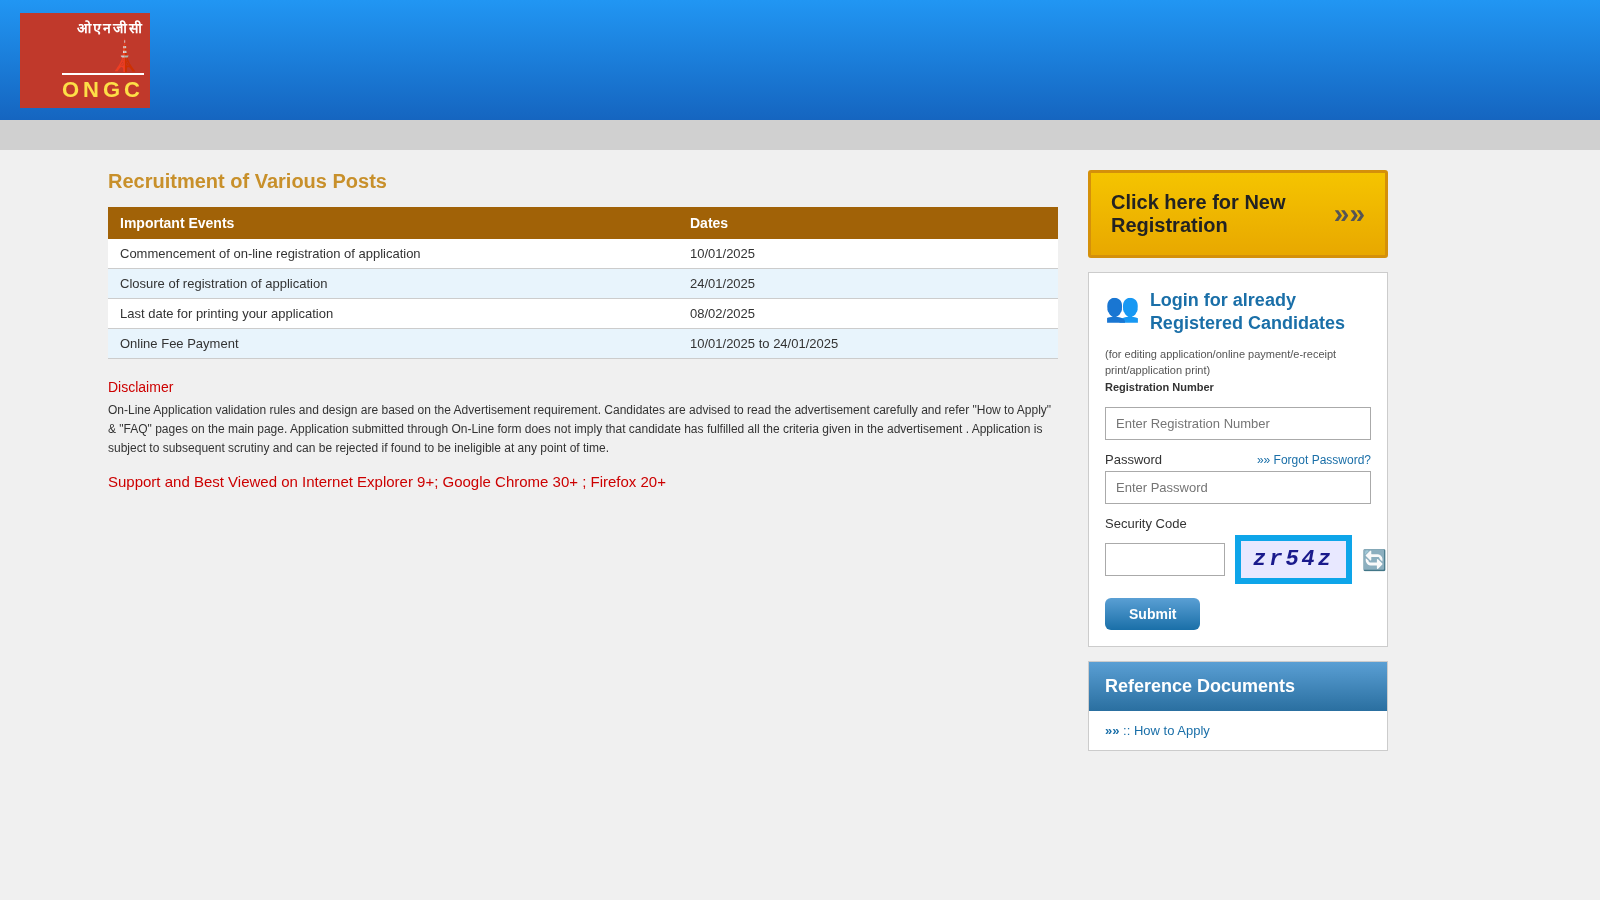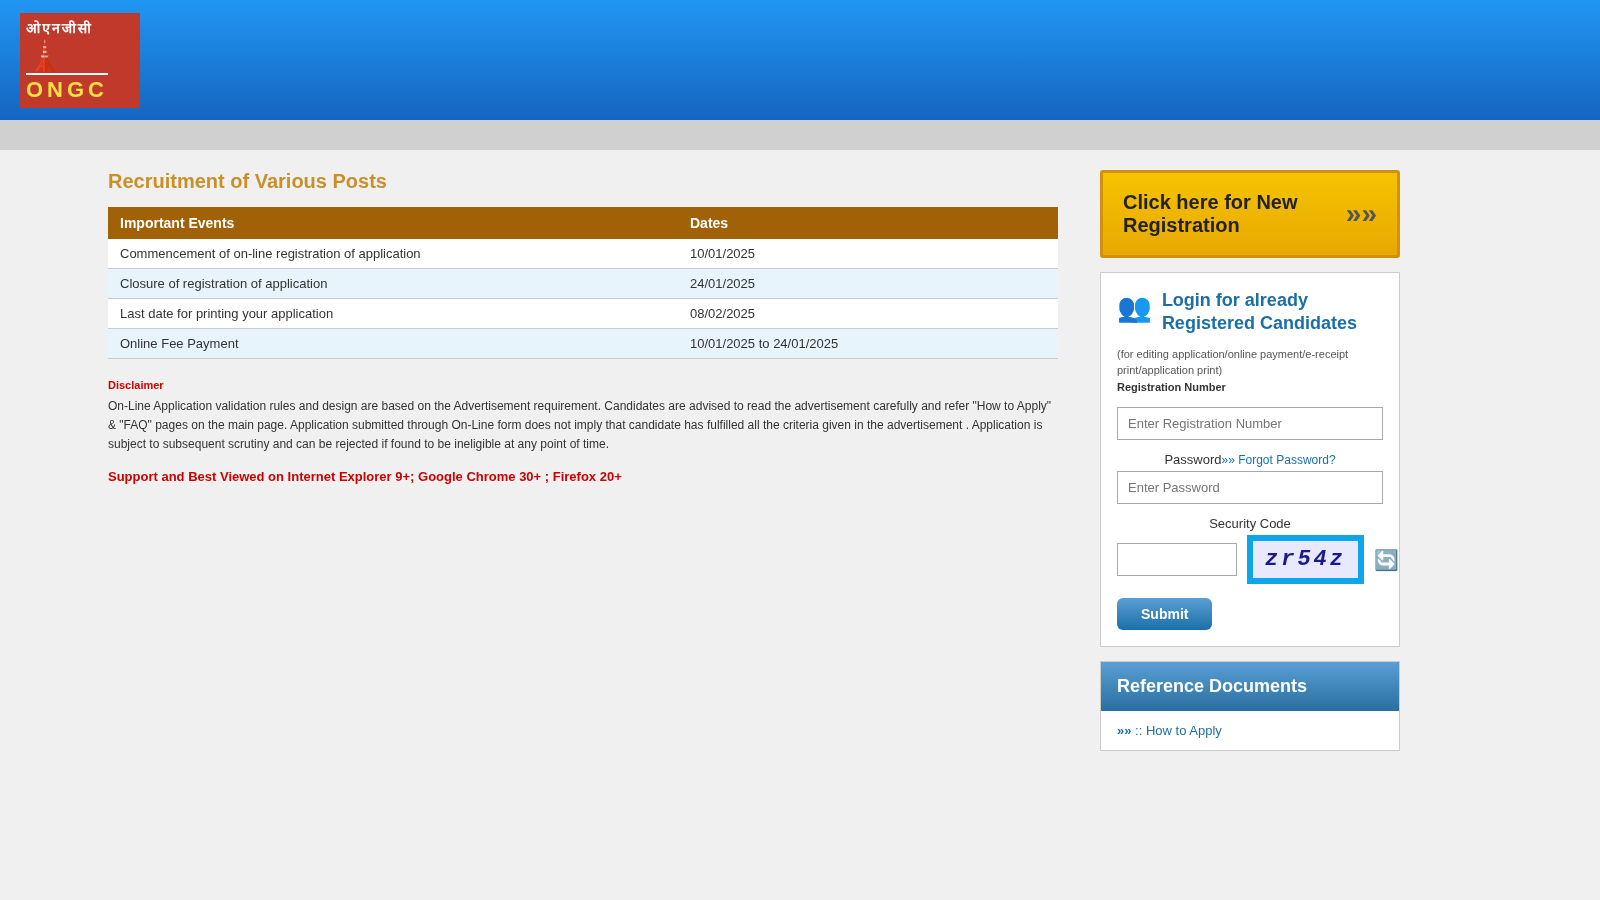--- a/index.html
+++ b/index.html
@@ -8,25 +8,25 @@
     
     #header {
       background: linear-gradient(to bottom, #2196F3, #1565C0);
       height: 120px;
       display: flex;
       align-items: center;
       padding: 10px 20px;
     }
     #logo-box {
       background: #c0392b;
-      width: 120px;
+      width: 130px;
       height: 95px;
       display: flex;
       flex-direction: column;
-      align-items: flex-start;
+      align-items: flex-end;
       justify-content: center;
       padding: 6px;
     }
     .logo-hindi {
       color: white;
       font-size: 14px;
       font-weight: bold;
       letter-spacing: 2px;
       margin-bottom: 4px;
     }
@@ -92,44 +92,43 @@
       border-bottom: 1px solid #ccc;
       font-size: 13px;
       color: #333;
     }
     .events-table tr:nth-child(odd) td { background: #ffffff; }
     .events-table tr:nth-child(even) td { background: #e8f4fc; }
 
     
     .disclaimer-title {
       color: #cc0000;
-      font-weight: bold;
-      font-size: 11px;
+      font-weight: normal;
+      font-size: 14px;
       margin-bottom: 6px;
     }
     .disclaimer-text {
       font-size: 12px;
       color: #333;
       line-height: 1.6;
       margin-bottom: 14px;
     }
     .browser-support {
       color: #cc0000;
-      font-weight: bold;
-      font-size: 13px;
+      font-weight: normal;
+      font-size: 15px;
     }
 
     
     #right-panel {
       width: 261px;
       min-width: 300px;
       display: flex;
       flex-direction: column;
       gap: 14px;
-      margin-left: 12px;
     }
 
     
     .new-reg-btn {
       background: linear-gradient(to bottom, #f5c400, #e8a800);
       border: 3px solid #d4900a;
       padding: 18px 20px;
       display: flex;
       align-items: center;
       justify-content: space-between;
@@ -178,21 +177,21 @@
     }
     .login-subtitle strong {
       font-weight: bold;
       color: #333;
     }
     .field-label {
       font-size: 13px;
       color: #333;
       margin-bottom: 4px;
       display: flex;
-      justify-content: center;
+      justify-content: space-between;
       align-items: center;
     }
     .forgot-link {
       color: #1a6fa8;
       font-size: 12px;
       cursor: pointer;
       text-decoration: none;
     }
     .forgot-link::before {
       content: "»» ";

